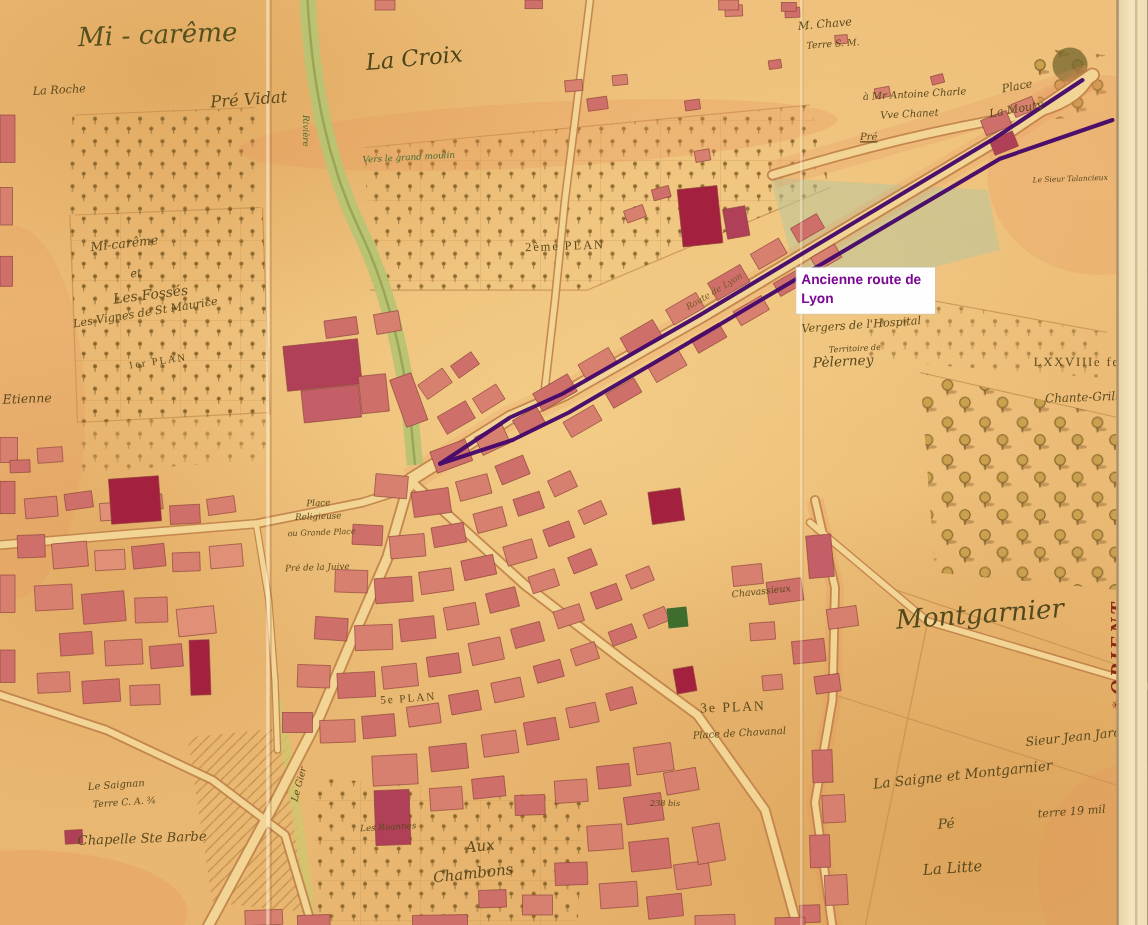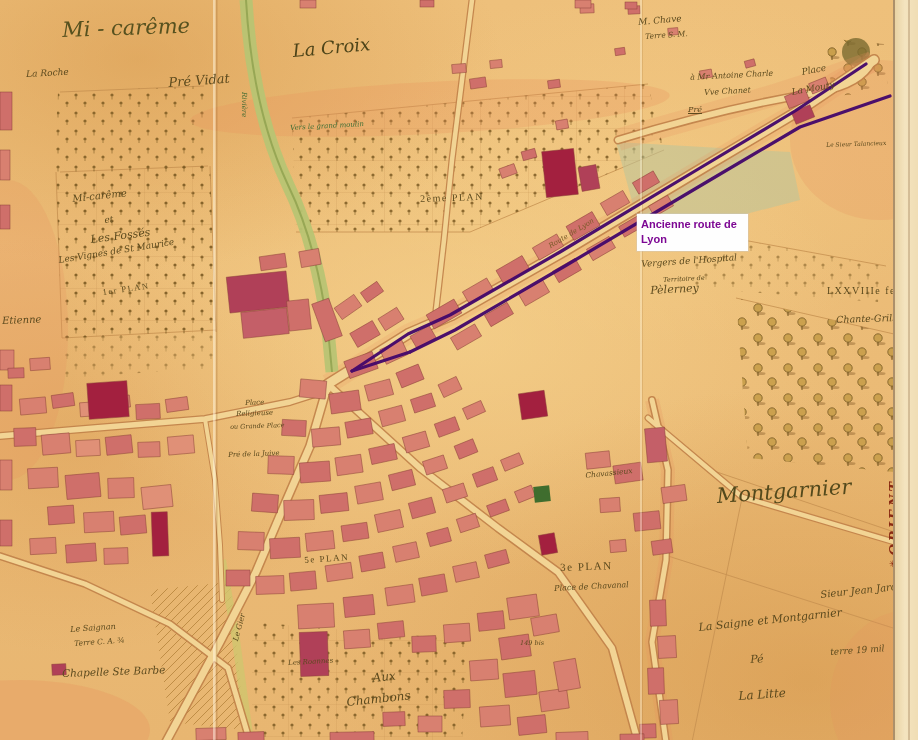--- a/index.html
+++ b/index.html
@@ -346,21 +346,21 @@
       <div class="lbl script" style="left: 738px; top: 690px; font-size: 12px; transform: rotate(-4deg);">La Litte</div>
       <div class="lbl script" style="left: 70px; top: 626px; font-size: 8px; transform: rotate(-4deg);">Le Saignan</div>
       <div class="lbl script" style="left: 74px; top: 640px; font-size: 7.5px; transform: rotate(-4deg);">Terre C. A. ¾</div>
       <div class="lbl script" style="left: 62px; top: 668px; font-size: 10.5px; transform: rotate(-2deg);">Chapelle Ste Barbe</div>
       <div class="lbl caps" style="left: 560px; top: 562px; font-size: 11px; transform: rotate(-2deg);">3e PLAN</div>
       <div class="lbl script" style="left: 554px; top: 585px; font-size: 8px; transform: rotate(-3deg);">Place de Chavanal</div>
       <div class="lbl caps" style="left: 304px; top: 556px; font-size: 9px; transform: rotate(-4deg);">5e PLAN</div>
       <div class="lbl script" style="left: 372px; top: 672px; font-size: 12px; transform: rotate(-6deg);">Aux</div>
       <div class="lbl script" style="left: 346px; top: 696px; font-size: 12px; transform: rotate(-6deg);">Chambons</div>
       <div class="lbl script" style="left: 288px; top: 660px; font-size: 7px; transform: rotate(-3deg);">Les Roannes</div>
-      <div class="lbl script" style="left: 520px; top: 640px; font-size: 6.5px;">149 bis</div>
+      <div class="lbl script" style="left: 520px; top: 640px; font-size: 6.5px;">238 bis</div>
       <div class="lbl script" style="left: 585px; top: 472px; font-size: 7.5px; transform: rotate(-6deg);">Chavassieux</div>
       <div class="lbl script" style="left: 638px; top: 18px; font-size: 9px; transform: rotate(-5deg);">M. Chave</div>
       <div class="lbl script" style="left: 645px; top: 33px; font-size: 7.5px; transform: rotate(-4deg);">Terre S. M.</div>
       <div class="lbl script" style="left: 690px; top: 74px; font-size: 8px; transform: rotate(-3deg);">à Mr Antoine Charle</div>
       <div class="lbl script" style="left: 704px; top: 89px; font-size: 8px; transform: rotate(-3deg);">Vve Chanet</div>
       <div class="lbl script" style="left: 801px; top: 68px; font-size: 9px; transform: rotate(-10deg);">Place</div>
       <div class="lbl script" style="left: 791px; top: 88px; font-size: 9px; transform: rotate(-10deg);">La Mouty</div>
       <div class="lbl script" style="left: 688px; top: 106px; font-size: 8px; text-decoration: underline;">Pré</div>
       <div class="lbl script" style="left: 245px; top: 400px; font-size: 7px; transform: rotate(-2deg);">Place</div>
       <div class="lbl script" style="left: 236px; top: 411px; font-size: 7px; transform: rotate(-2deg);">Religieuse</div>

